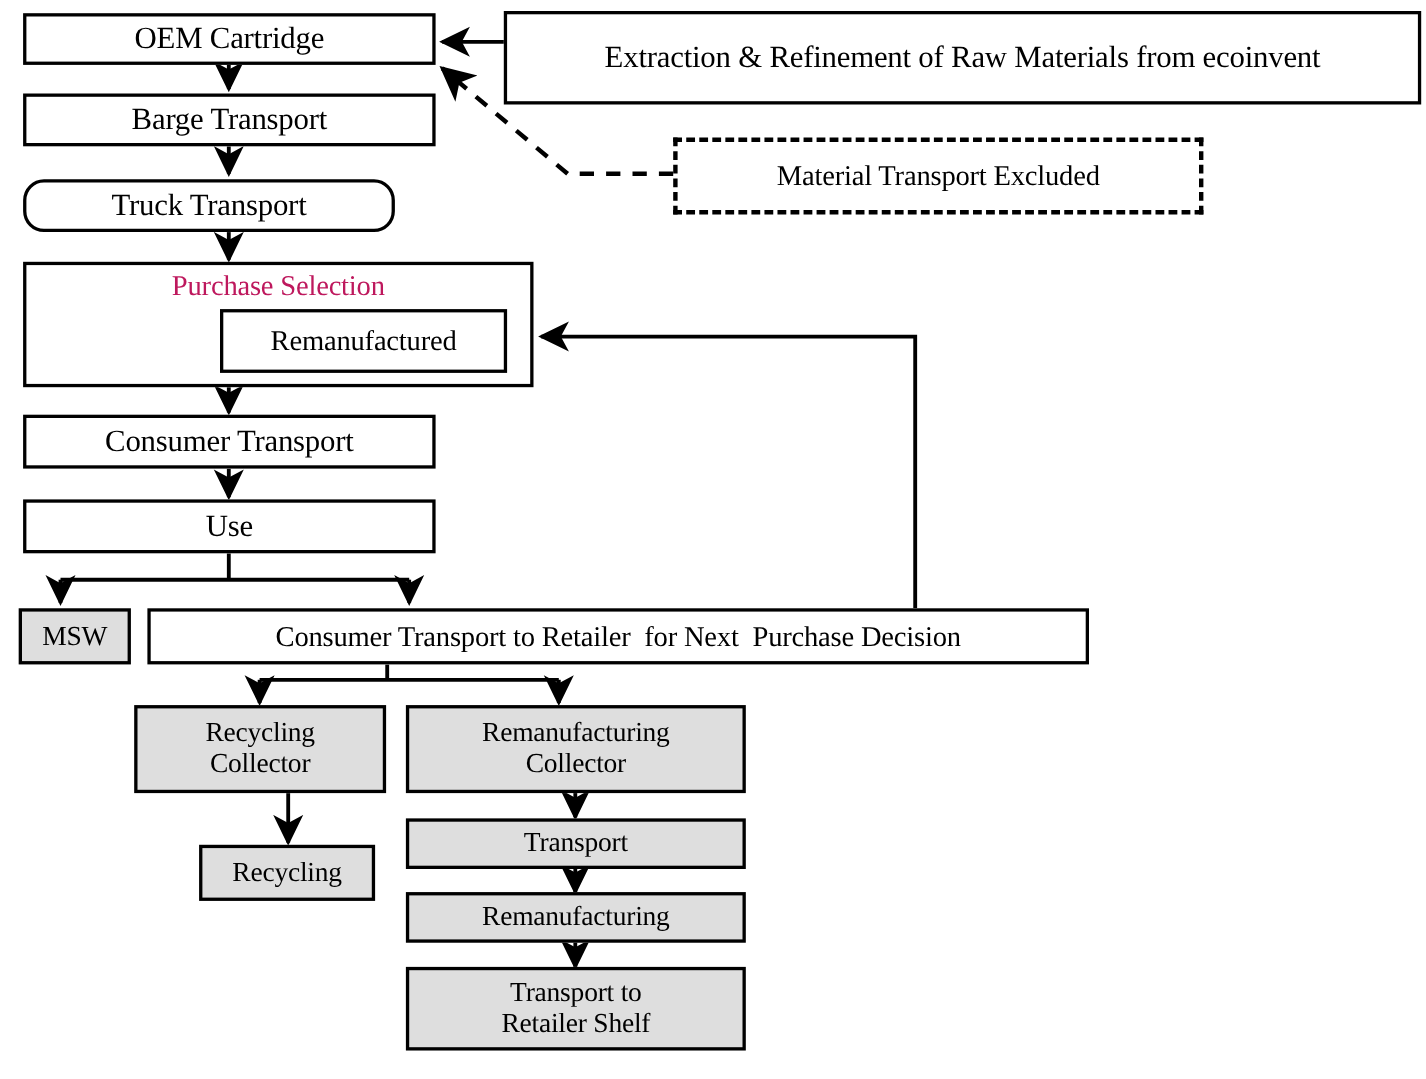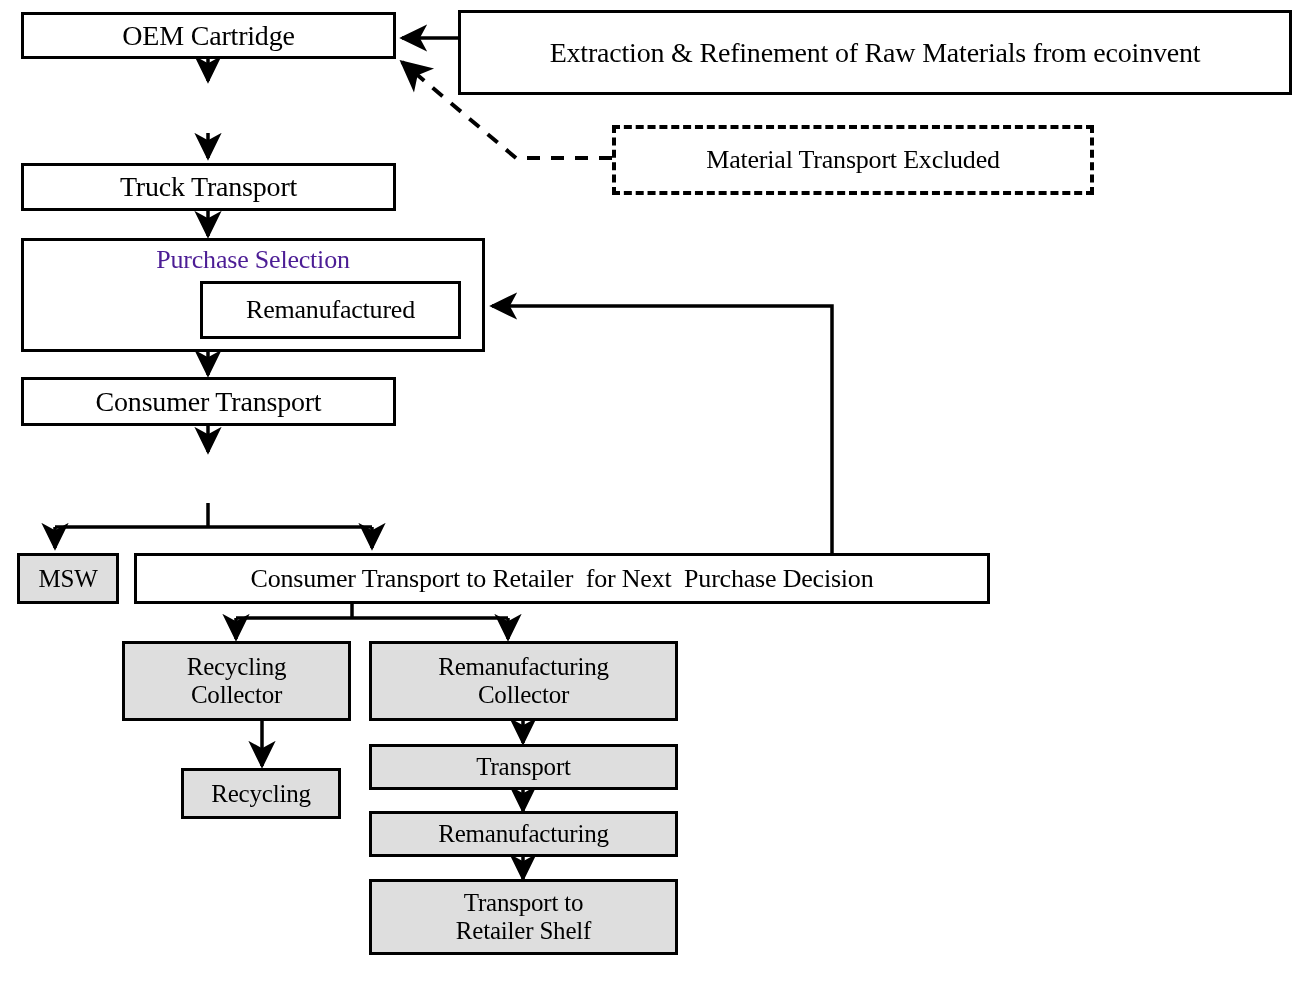--- a/index.html
+++ b/index.html
@@ -48,21 +48,21 @@
     position: absolute;
     box-sizing: border-box;
     border: 3px solid #000000;
     background: #ffffff;
     z-index: 2;
   }
   .group-title {
     position: absolute;
     width: 100%;
     text-align: center;
-    color: #4c1d95;
+    color: #be185d;
     letter-spacing: -0.2px;
   }
   .inline-word {
     position: absolute;
     color: #000000;
     letter-spacing: -0.2px;
   }
   .f28 { font-size: 28px; }
   .f26 { font-size: 26px; }
   .f25 { font-size: 25px; }
@@ -116,42 +116,48 @@
 
     <path d="M 460 38 L 402 38" fill="none" stroke="#000" stroke-width="3.5" marker-end="url(#ah)"></path>
 
     <path d="M 612 158 L 516 158 L 402 62" fill="none" stroke="#000" stroke-width="4" stroke-dasharray="13,11" stroke-linecap="butt" marker-end="url(#ahd)"></path>
   </svg>
 
   <div class="node f28" style="left:21px; top:12px; width:375px; height:47px;">
     <span>OEM Cartridge</span>
   </div>
 
-
-  <div class="node f28" style="left:21px; top:163px; width:375px; height:48px;">
+  <div class="node f28" style="left:21px; top:85px; width:375px; height:48px;">
+    <span>Barge Transport</span>
+  </div>
+
+  <div class="node f28" style="left:21px; top:163px; width:338px; height:48px;border-radius:19px;">
     <span>Truck Transport</span>
   </div>
 
   <div class="group-box" style="left:21px; top:238px; width:464px; height:114px;">
     <div class="group-title f26" style="top:4px;">Purchase Selection</div>
   </div>
 
 
   <div class="inline-word f23" style="left:152px; top:300px;">
     <span>or</span>
   </div>
 
   <div class="node f26" style="left:200px; top:281px; width:261px; height:58px;">
     <span>Remanufactured</span>
   </div>
 
   <div class="node f28" style="left:21px; top:377px; width:375px; height:49px;">
     <span>Consumer Transport</span>
   </div>
 
+  <div class="node f28" style="left:21px; top:454px; width:375px; height:49px;">
+    <span>Use</span>
+  </div>
 
   <div class="node gray f25" style="left:5px; top:553px; width:102px; height:51px;margin-left:12px;">
     <span>MSW</span>
   </div>
 
   <div class="node f26 nowrap" style="left:134px; top:553px; width:856px; height:51px;">
     <span>Consumer Transport to Retailer  for Next  Purchase Decision</span>
   </div>
 
   <div class="node gray f25" style="left:122px; top:641px; width:229px; height:80px; flex-direction:column;">

